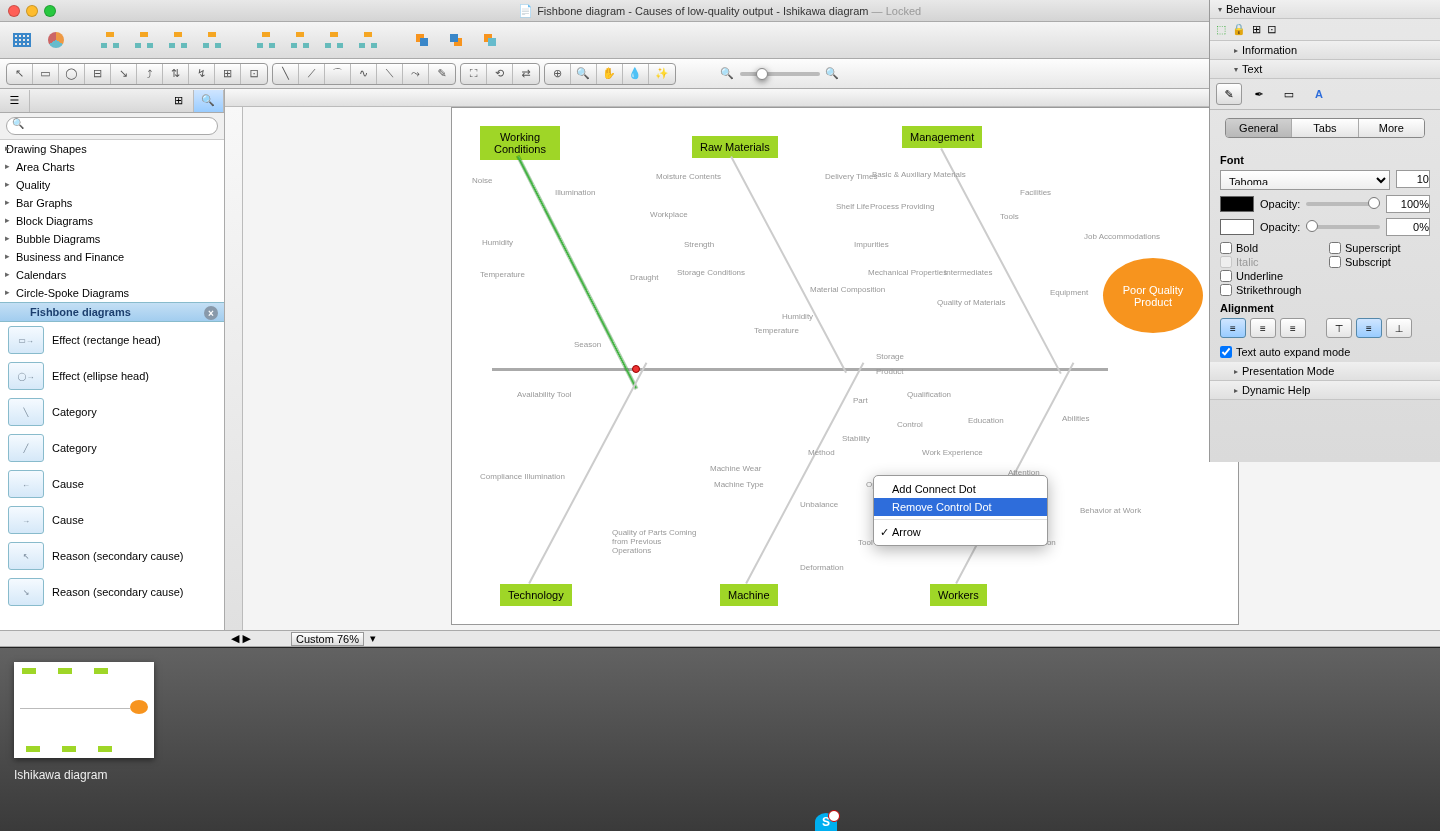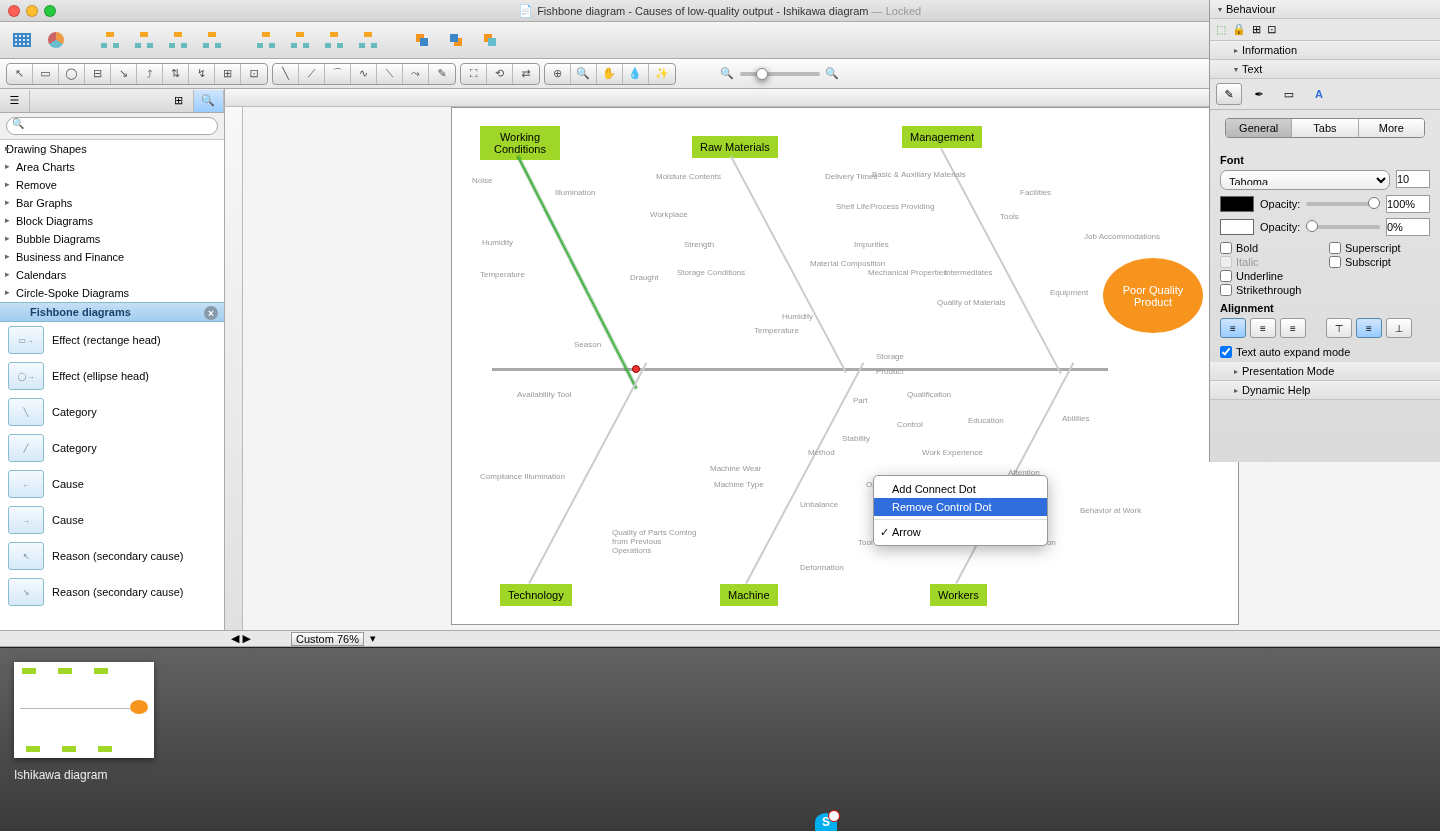--- a/index.html
+++ b/index.html
@@ -85,26 +85,26 @@
 .rp-row .tri { font-size:8px; color:#555; }
 .rp-tabs { display:flex; padding:4px 6px; gap:4px; border-bottom:1px solid #bbb; }
 .rp-tabbtn { width:26px; height:22px; border:1px solid transparent; border-radius:3px; display:flex;align-items:center;justify-content:center; }
 .rp-tabbtn.act { background:linear-gradient(#fff,#ddd); border-color:#999; }
 .rp-seg { display:flex; margin:8px auto; border:1px solid #888; border-radius:4px; overflow:hidden; width: 200px; }
 .rp-seg div { flex:1; text-align:center; padding:3px 0; border-right:1px solid #aaa; background:linear-gradient(#fff,#e5e5e5); }
 .rp-seg div:last-child{border-right:none;}
 .rp-seg div.act { background:linear-gradient(#d0d0d0,#b8b8b8); }
 .rp-body { padding: 4px 10px; }
 .rp-label { font-weight:bold; margin: 4px 0; }
-.rp-select { width:100%; height:20px; border:1px solid #999; border-radius:7px; background:linear-gradient(#fff,#eee); padding:4px 4px; }
+.rp-select { width:100%; height:20px; border:1px solid #999; border-radius:0; background:linear-gradient(#fff,#eee); padding:4px 4px; }
 .rp-line { display:flex; align-items:center; gap:6px; margin:5px 0; }
 .rp-swatch { width:34px; height:16px; border:1px solid #666; }
 .rp-slider { flex:1; height:4px; background:#bbb; border-radius:2px; position:relative; }
 .rp-slider .th { position:absolute; top:-5px; width:12px;height:12px;border:1px solid #777;border-radius:50%;background:#fff; }
-.rp-pct { width:44px; height:18px; border:1px solid #999; text-align:left; background:#fff; }
+.rp-pct { width:44px; height:18px; border:1px solid #999; text-align:right; background:#fff; }
 .rp-checks { display:grid; grid-template-columns:1fr 1fr; gap:2px 8px; margin:6px 0; }
 .rp-check { display:flex; align-items:center; gap:4px; }
 .rp-check input { width:12px;height:12px; }
 .rp-check.dis { color:#999; }
 .rp-align { display:flex; gap:4px; }
 .rp-albtn { width:26px; height:20px; border:1px solid #999; background:linear-gradient(#fff,#e5e5e5); border-radius:3px; display:flex;align-items:center;justify-content:center; font-size:10px; }
 .rp-albtn.act { background:linear-gradient(#cfe5ff,#9cf); border-color:#58a; }
 
 
 .hscroll-row { height:16px; background:#e8e8e8; border-top:1px solid #aaa; display:flex; align-items:center; font-size:10px; }
@@ -248,21 +248,21 @@
       <div style="flex:1"></div>
       <div class="lp-hbtn">⊞</div>
       <div class="lp-hbtn" style="background:linear-gradient(#cfe5ff,#9cf)">🔍</div>
     </div>
     <div class="lp-search-row">
       <input class="lp-search" style="">
     </div>
     <div class="lp-list">
       <div class="lp-cat" style="padding-left:6px">Drawing Shapes</div>
       <div class="lp-cat">Area Charts</div>
-      <div class="lp-cat">Remove</div>
+      <div class="lp-cat">Quality</div>
       <div class="lp-cat">Bar Graphs</div>
       <div class="lp-cat">Block Diagrams</div>
       <div class="lp-cat">Bubble Diagrams</div>
       <div class="lp-cat">Business and Finance</div>
       <div class="lp-cat">Calendars</div>
       <div class="lp-cat">Circle-Spoke Diagrams</div>
       <div class="lp-cat sel">
         <span>Fishbone diagrams</span>
         <span class="close">×</span>
       </div>
@@ -335,21 +335,21 @@
           <div class="fb-lbl" style="left:28px;top:162px">Temperature</div>
           <div class="fb-lbl" style="left:178px;top:165px">Draught</div>
           <div class="fb-lbl" style="left:122px;top:232px">Season</div>
           <div class="fb-lbl" style="left:198px;top:102px">Workplace</div>
 
           <div class="fb-lbl" style="left:204px;top:64px">Moisture Contents</div>
           <div class="fb-lbl" style="left:373px;top:64px">Delivery Times</div>
           <div class="fb-lbl" style="left:384px;top:94px">Shelf Life</div>
           <div class="fb-lbl" style="left:232px;top:132px">Strength</div>
           <div class="fb-lbl" style="left:225px;top:160px">Storage Conditions</div>
-          <div class="fb-lbl" style="left:358px;top:151px">Material Composition</div>
+          <div class="fb-lbl" style="left:358px;top:177px">Material Composition</div>
           <div class="fb-lbl" style="left:402px;top:132px">Impurities</div>
           <div class="fb-lbl" style="left:330px;top:204px">Humidity</div>
           <div class="fb-lbl" style="left:302px;top:218px">Temperature</div>
           <div class="fb-lbl" style="left:424px;top:244px">Storage</div>
           <div class="fb-lbl" style="left:420px;top:62px">Basic &amp; Auxiliary Materials</div>
           <div class="fb-lbl" style="left:418px;top:94px">Process Providing</div>
           <div class="fb-lbl" style="left:416px;top:160px">Mechanical Properties</div>
           <div class="fb-lbl" style="left:485px;top:190px">Quality of Materials</div>
 
           <div class="fb-lbl" style="left:568px;top:80px">Facilities</div>

